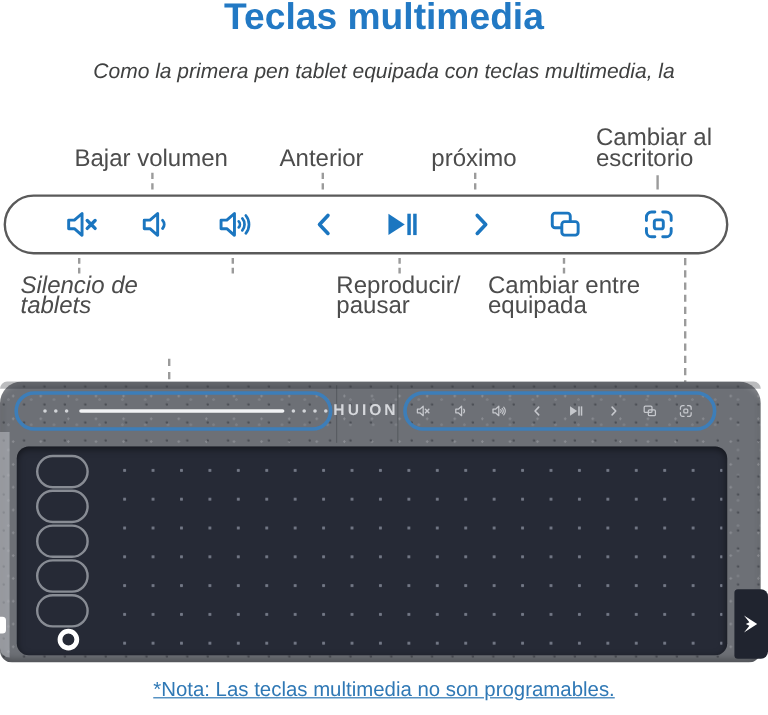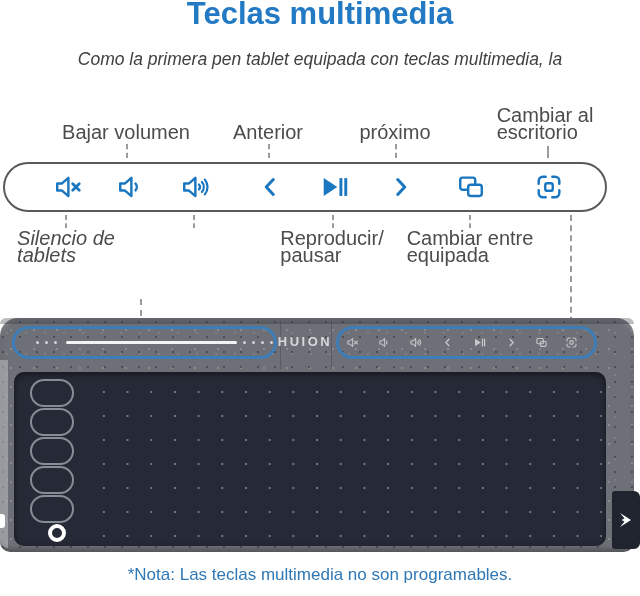--- a/index.html
+++ b/index.html
@@ -78,21 +78,21 @@
   }
   .left-strip{position:absolute;left:0;top:42px;width:8px;height:188px;background:rgba(195,198,204,.5);border-radius:0 0 0 10px;}
   .notch{position:absolute;left:0;top:196px;width:5px;height:14px;background:#fff;border-radius:0 3px 3px 0;}
   .pen-tab{
     position:absolute;left:612px;top:491px;width:28px;height:58px;background:#20242f;
     border-radius:3px 6px 6px 3px;
   }
   .pen-tab svg{position:absolute;left:6px;top:21px;width:16px;height:16px;}
   .note{
     position:absolute;left:0;right:0;top:565px;text-align:center;
-    font-size:17px;color:#2f78b5;
+    font-size:17px;color:#2f78b5;text-decoration:underline;
   }
 </style>
 </head>
 <body>
 
 <div class="stage">
 
   <h1 class="title">Teclas multimedia</h1>
 
   <div class="desc">

